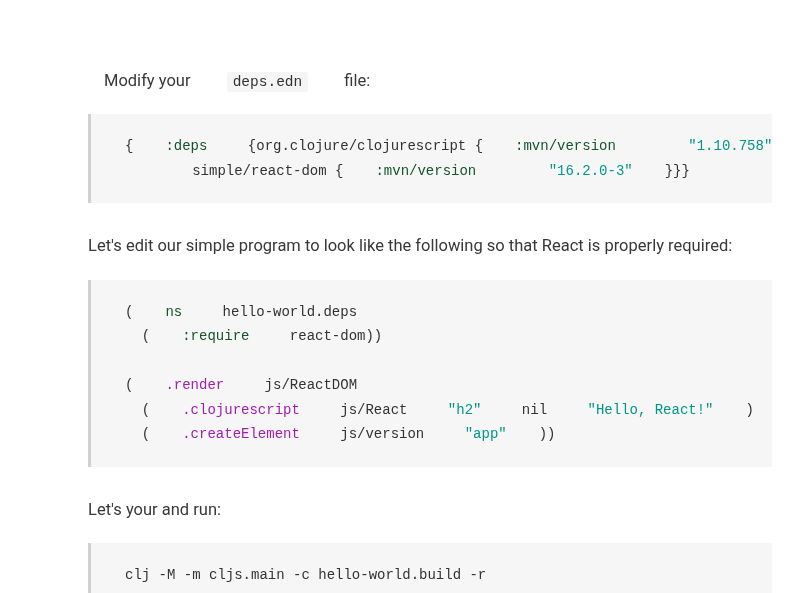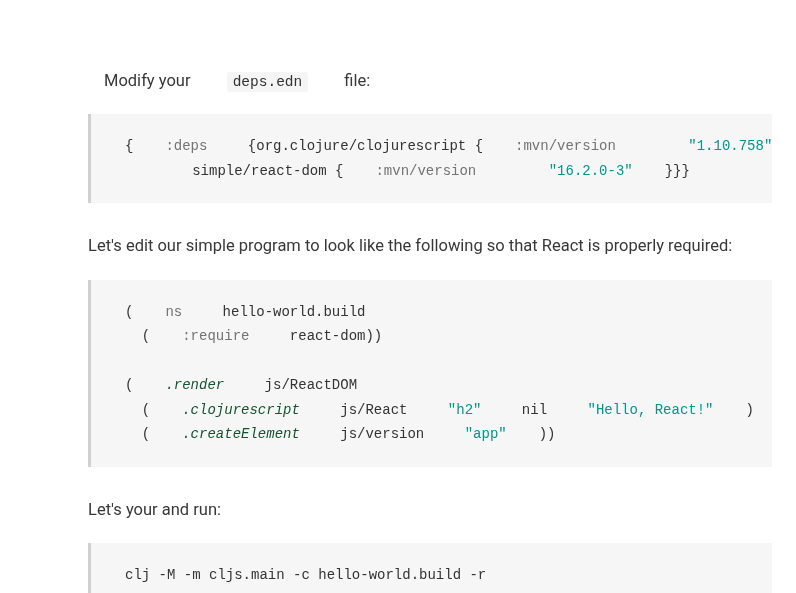--- a/index.html
+++ b/index.html
@@ -34,36 +34,36 @@
       border-left: 3px solid #d0d0d2;
       padding: 20px 18px;
       margin-bottom: 30px;
       font-family: "Courier New", Courier, monospace;
       font-size: 14px;
       line-height: 1.75;
       overflow-x: auto;
       white-space: pre;
       color: #333;
     }
-    .tok-keyword { color: #737373; }
+    .tok-keyword { color: #14532d; }
     .tok-string { color: #009688; }
-    .tok-fn { color: #14532d; font-style: italic; }
+    .tok-fn { color: #a21caf; }
     .tok-plain { color: #333; }
   </style>
 </head>
 <body>
 
 <p><span>Modify your </span><code class="inline">deps.edn</code><span> file:</span></p>
 
 <pre><span class="tok-plain">{</span><span class="tok-keyword">:deps</span><span class="tok-plain"> {org.clojure/clojurescript {</span><span class="tok-keyword">:mvn/version</span><span class="tok-plain"> </span><span class="tok-string">"1.10.758"</span><span class="tok-plain">}</span>
 <span class="tok-plain">        simple/react-dom {</span><span class="tok-keyword">:mvn/version</span><span class="tok-plain"> </span><span class="tok-string">"16.2.0-3"</span><span class="tok-plain">}}}</span></pre>
 
 <p>Let's edit our simple program to look like the following so that React is properly required:</p>
 
-<pre><span class="tok-plain">(</span><span class="tok-keyword">ns</span><span class="tok-plain"> hello-world.build</span>
+<pre><span class="tok-plain">(</span><span class="tok-keyword">ns</span><span class="tok-plain"> hello-world.deps</span>
 <span class="tok-plain">  (</span><span class="tok-keyword">:require</span><span class="tok-plain"> react-dom))</span>
 <span></span>
 <span class="tok-plain">(</span><span class="tok-fn">.render</span><span class="tok-plain"> js/ReactDOM</span>
 <span class="tok-plain">  (</span><span class="tok-fn">.clojurescript</span><span class="tok-plain"> js/React </span><span class="tok-string">"h2"</span><span class="tok-plain"> nil </span><span class="tok-string">"Hello, React!"</span><span class="tok-plain">)</span>
 <span class="tok-plain">  (</span><span class="tok-fn">.createElement</span><span class="tok-plain"> js/version </span><span class="tok-string">"app"</span><span class="tok-plain">))</span></pre>
 
 <p>Let's your and run:</p>
 
 <pre><span class="tok-plain">clj -M -m cljs.main -c hello-world.build -r</span></pre>
 

